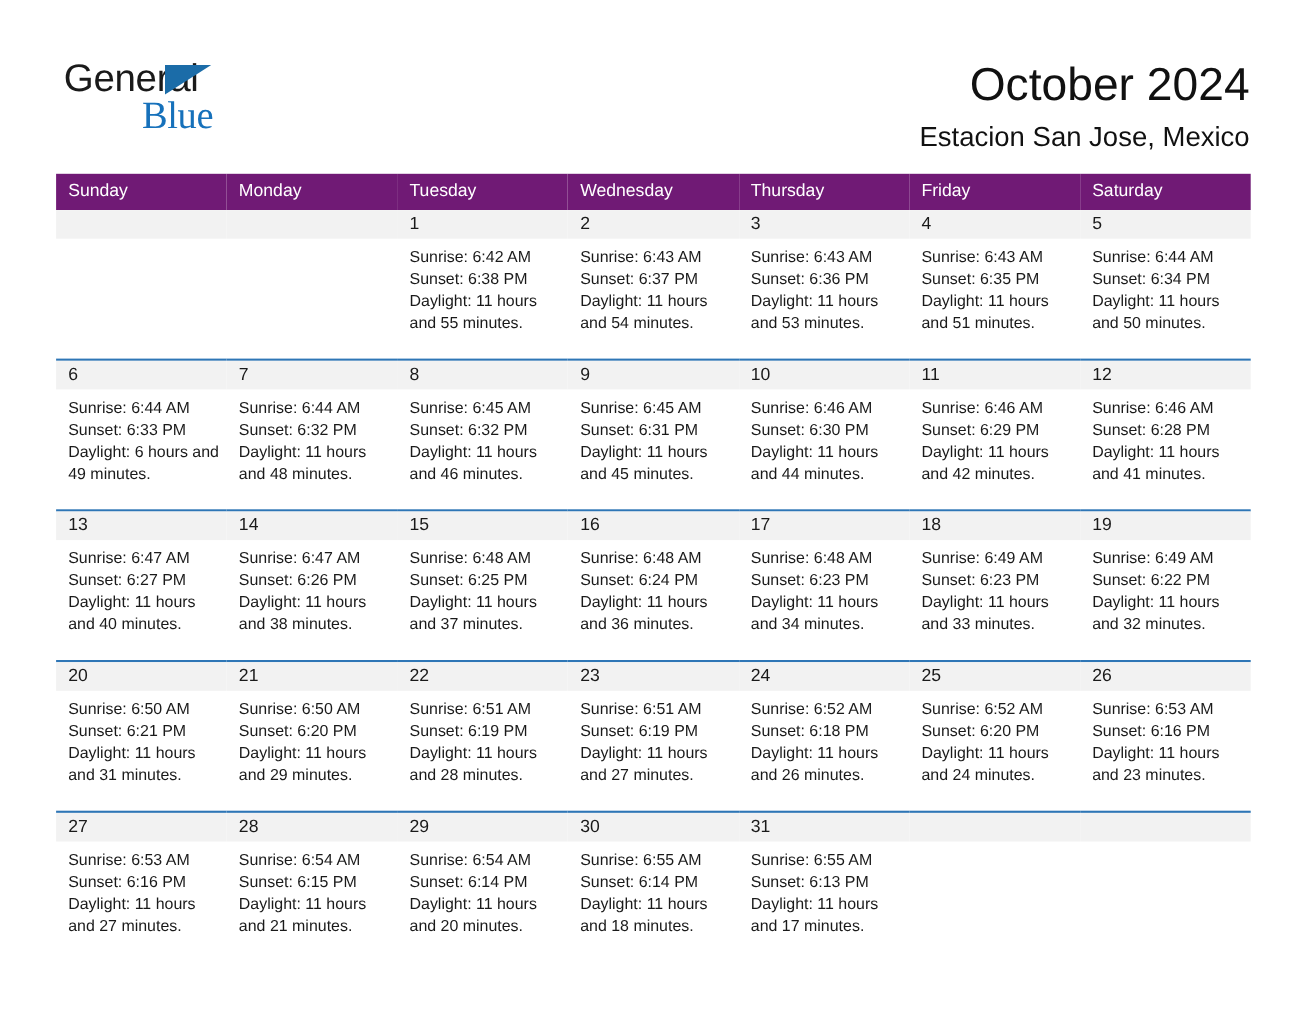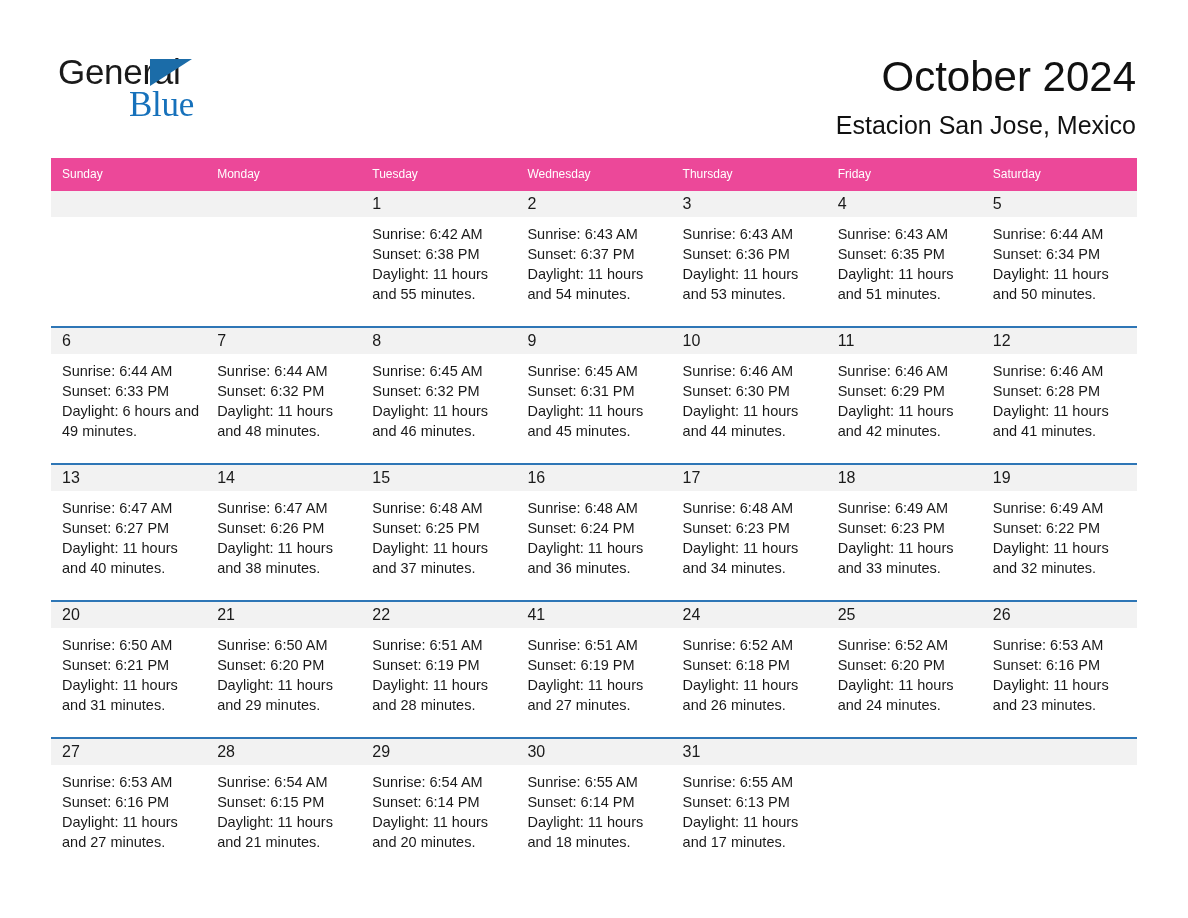--- a/index.html
+++ b/index.html
@@ -100,23 +100,23 @@
     width: 1086px;
   }
 
   table.cal-table {
     width: 1086px;
     border-collapse: collapse;
     table-layout: fixed;
   }
 
   thead th {
-    background: #ec4899;
+    background: #701a75;
     color: #ffffff;
-    font-size: 12px;
+    font-size: 16px;
     font-weight: 400;
     text-align: left;
     padding: 7px 0 8px 11px;
     height: 18px;
     vertical-align: middle;
   }
 
   tbody tr.week-row > td {
     border-top: 2px solid #2e76b6;
     vertical-align: top;
@@ -426,21 +426,21 @@
                 <div class="daynum-band">22</div>
                 <div class="cell-details">
                   <div>Sunrise: 6:51 AM</div>
                   <div>Sunset: 6:19 PM</div>
                   <div class="daylight-line">Daylight: 11 hours and 28 minutes.</div>
                 </div>
               </div>
             </td>
             <td class="day-cell">
               <div class="cell-inner">
-                <div class="daynum-band">41</div>
+                <div class="daynum-band">23</div>
                 <div class="cell-details">
                   <div>Sunrise: 6:51 AM</div>
                   <div>Sunset: 6:19 PM</div>
                   <div class="daylight-line">Daylight: 11 hours and 27 minutes.</div>
                 </div>
               </div>
             </td>
             <td class="day-cell">
               <div class="cell-inner">
                 <div class="daynum-band">24</div>

